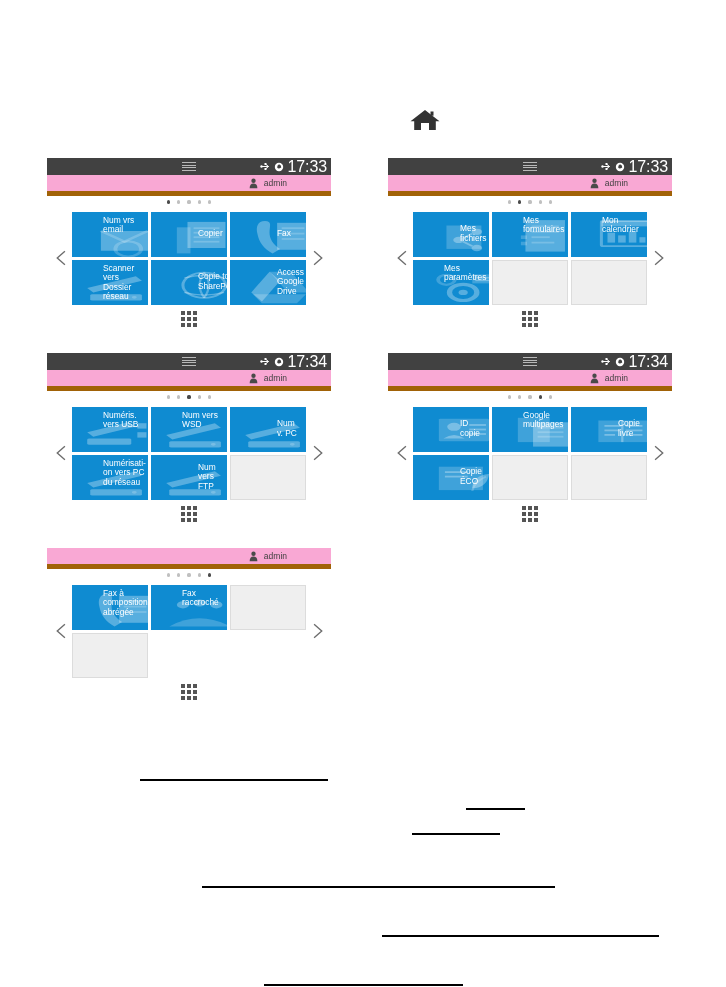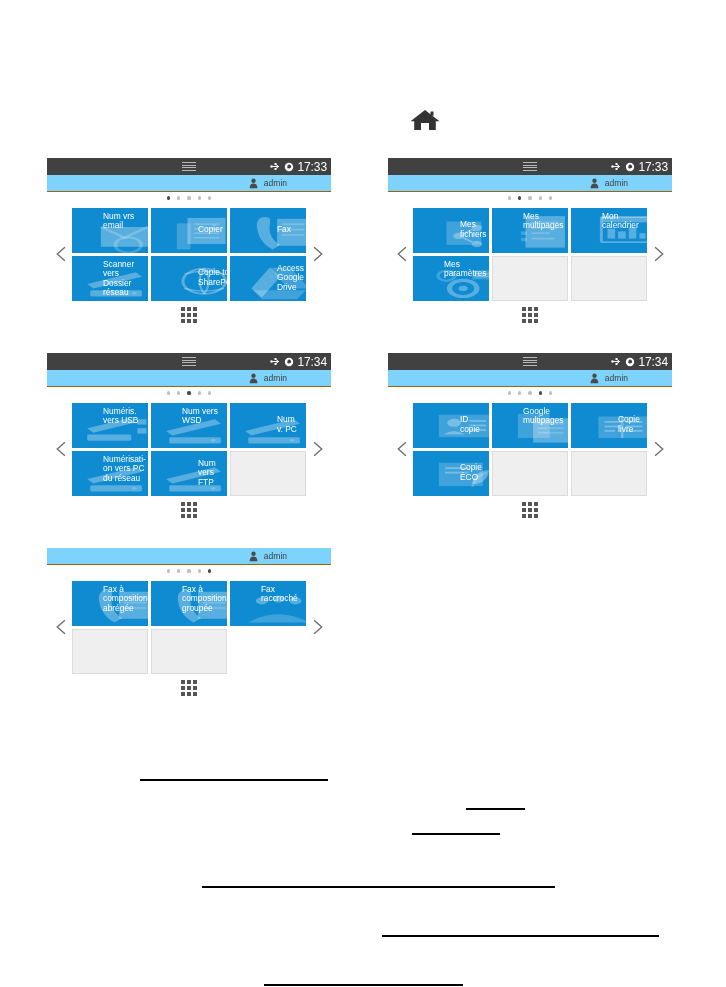--- a/index.html
+++ b/index.html
@@ -41,32 +41,32 @@
     width:14px;height:9px;
     display:flex;flex-direction:column;justify-content:space-between;
   }
   .sb-hamburger i{display:block;height:1.4px;background:#b9b9b9;width:100%;}
   .sb-right{
     position:absolute;right:4px;top:0;height:17px;
     display:flex;align-items:center;gap:3px;
   }
   .sb-right svg{display:block;}
   .sb-time{
-    color:#ffffff;font-size:12px;line-height:10px;
+    color:#ffffff;font-size:16px;line-height:10px;
     font-family:"Liberation Sans", sans-serif;
     letter-spacing:-0.1px;
   }
 
   
   .userbar{
     position:relative;height:16px;
-    border-bottom:1px solid #a16207;
+    border-bottom:5px solid #a16207;
     display:flex;align-items:center;justify-content:flex-end;
     padding-right:44px;
-    background:#7dd3fc;
+    background:#f9a8d4;
   }
   .userbar .uname{
     color:#3f3f3f;font-size:8.5px;line-height:9px;margin-left:6px;
   }
   .userbar svg{display:block;}
 
   
   .dots{
     height:12px;display:flex;align-items:center;justify-content:center;gap:7px;
     background:#ffffff;
@@ -347,21 +347,21 @@
             <svg viewBox="0 0 100 100" preserveAspectRatio="none" xmlns="http://www.w3.org/2000/svg">
               <rect x="44" y="18" width="52" height="70" fill="rgba(255,255,255,0.30)"></rect>
               <rect x="52" y="30" width="36" height="4" fill="rgba(255,255,255,0.20)"></rect>
               <rect x="52" y="42" width="36" height="4" fill="rgba(255,255,255,0.20)"></rect>
               <rect x="52" y="54" width="24" height="4" fill="rgba(255,255,255,0.20)"></rect>
               <rect x="52" y="66" width="30" height="4" fill="rgba(255,255,255,0.20)"></rect>
               <rect x="38" y="52" width="8" height="8" fill="rgba(255,255,255,0.20)"></rect>
               <rect x="38" y="66" width="8" height="8" fill="rgba(255,255,255,0.20)"></rect>
             </svg>
           </span>
-          <span class="label">Mes multipages</span>
+          <span class="label">Mes formulaires</span>
         </div>
         <div class="tile v-top">
           <span class="art">
             <svg viewBox="0 0 100 100" preserveAspectRatio="none" xmlns="http://www.w3.org/2000/svg">
               <rect x="40" y="20" width="62" height="56" rx="2" fill="none" stroke="rgba(255,255,255,0.30)" stroke-width="4"></rect>
               <rect x="40" y="20" width="62" height="12" fill="rgba(255,255,255,0.30)"></rect>
               <rect x="48" y="46" width="10" height="22" fill="rgba(255,255,255,0.30)"></rect>
               <rect x="62" y="52" width="10" height="16" fill="rgba(255,255,255,0.30)"></rect>
               <rect x="76" y="42" width="10" height="26" fill="rgba(255,255,255,0.30)"></rect>
               <rect x="90" y="56" width="8" height="12" fill="rgba(255,255,255,0.30)"></rect>
@@ -686,32 +686,20 @@
               <rect x="68" y="34" width="30" height="4" fill="rgba(255,255,255,0.20)"></rect>
               <rect x="68" y="46" width="30" height="4" fill="rgba(255,255,255,0.20)"></rect>
               <rect x="68" y="58" width="30" height="4" fill="rgba(255,255,255,0.20)"></rect>
             </svg>
           </span>
           <span class="label">Fax à composition abrégée</span>
         </div>
         <div class="tile v-top">
           <span class="art">
             <svg viewBox="0 0 100 100" preserveAspectRatio="none" xmlns="http://www.w3.org/2000/svg">
-              <path d="M46 20 C36 20 34 34 36 48 C38 66 44 82 56 92 L66 82 C56 72 52 58 52 46 C52 32 56 20 46 20 Z" fill="rgba(255,255,255,0.30)"></path>
-              <rect x="62" y="24" width="42" height="60" fill="rgba(255,255,255,0.30)"></rect>
-              <rect x="68" y="34" width="30" height="4" fill="rgba(255,255,255,0.20)"></rect>
-              <rect x="68" y="46" width="30" height="4" fill="rgba(255,255,255,0.20)"></rect>
-              <rect x="68" y="58" width="30" height="4" fill="rgba(255,255,255,0.20)"></rect>
-            </svg>
-          </span>
-          <span class="label">Fax à composition groupée</span>
-        </div>
-        <div class="tile v-top">
-          <span class="art">
-            <svg viewBox="0 0 100 100" preserveAspectRatio="none" xmlns="http://www.w3.org/2000/svg">
               <circle cx="42" cy="44" r="8" fill="rgba(255,255,255,0.30)"></circle>
               <circle cx="64" cy="40" r="8" fill="rgba(255,255,255,0.30)"></circle>
               <circle cx="86" cy="44" r="8" fill="rgba(255,255,255,0.30)"></circle>
               <path d="M24 92 Q64 56 104 92 Z" fill="rgba(255,255,255,0.20)"></path>
             </svg>
           </span>
           <span class="label">Fax raccroché</span>
         </div>
         <div class="tile empty"></div>
         <div class="tile empty"></div>

